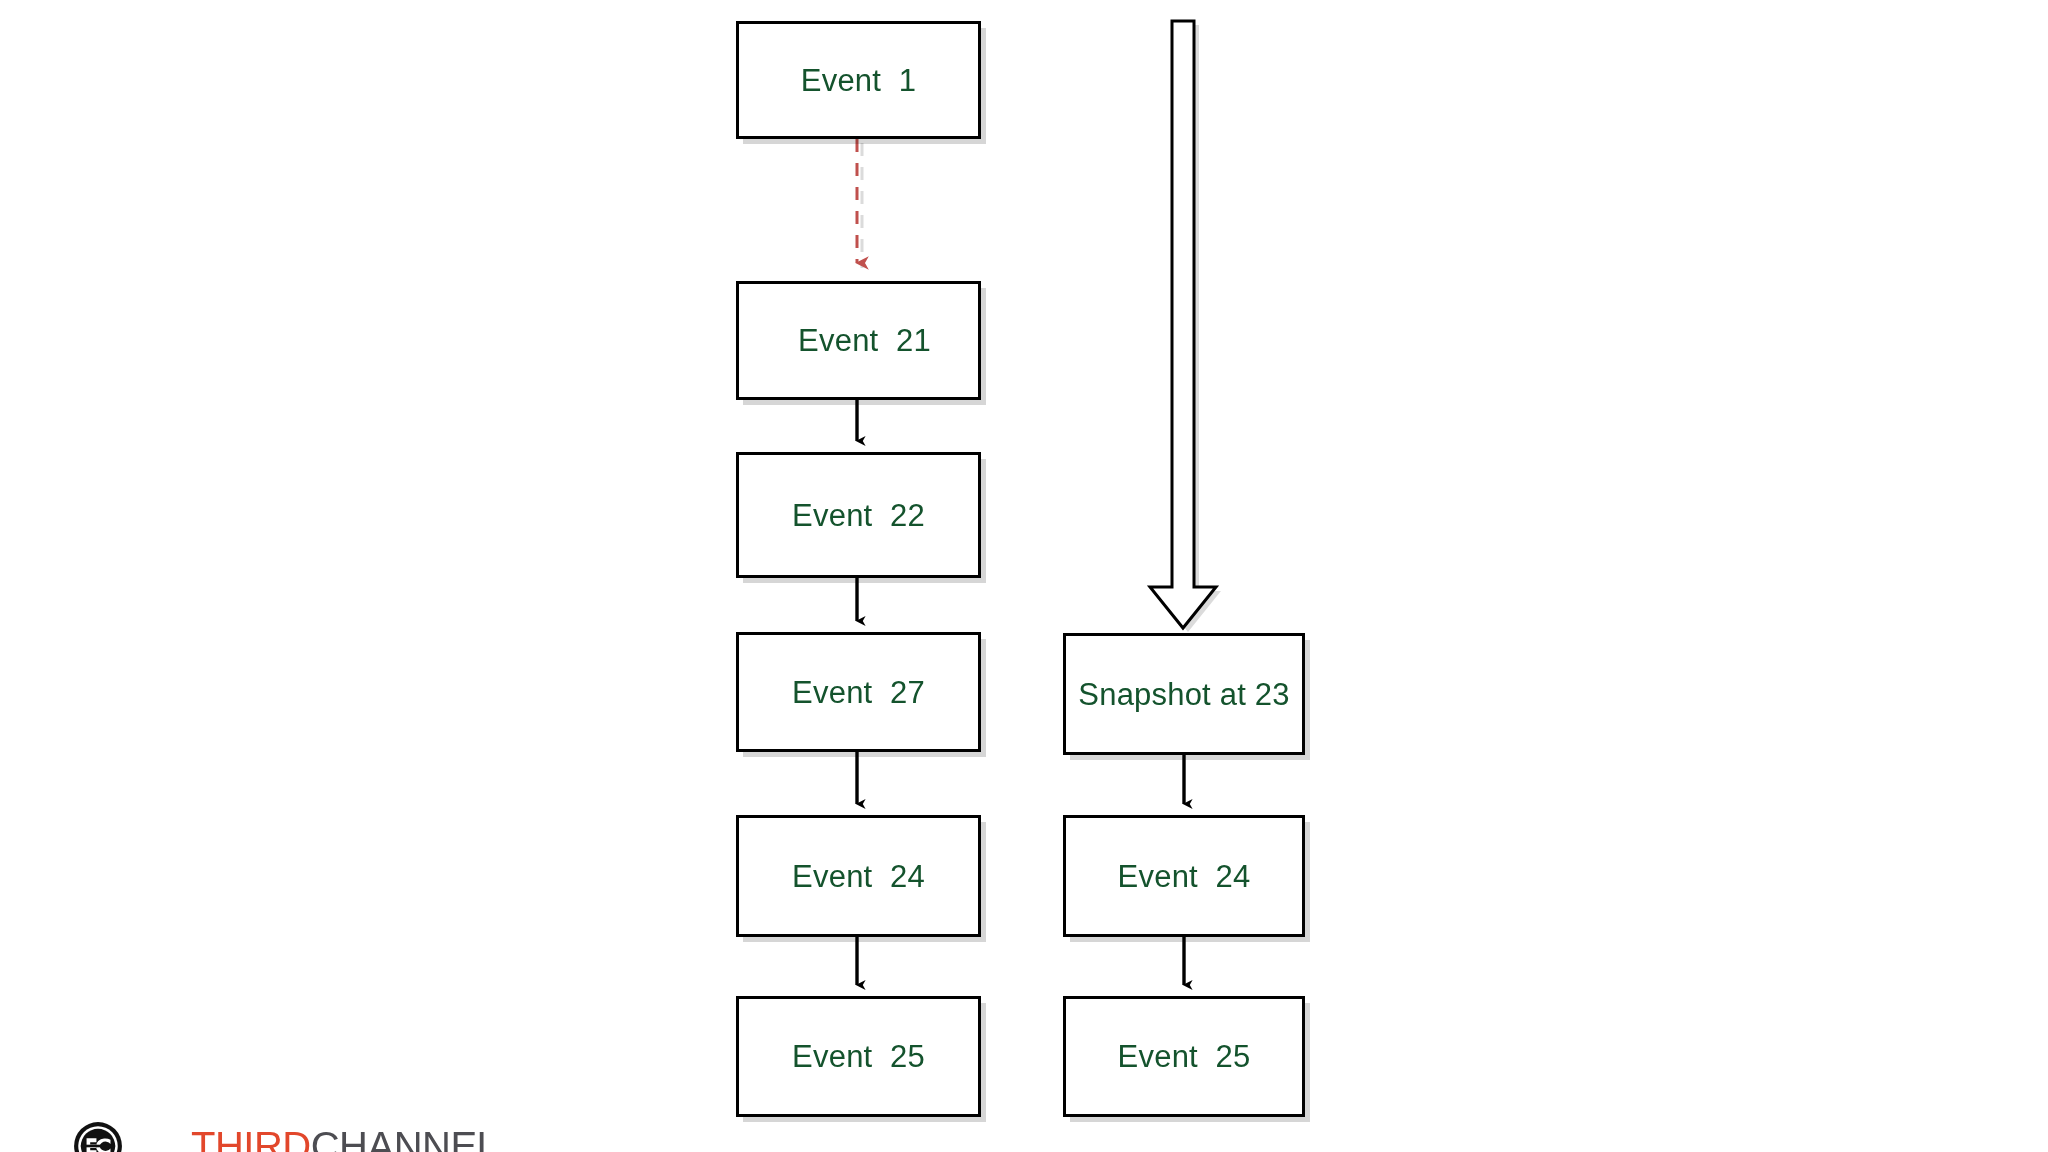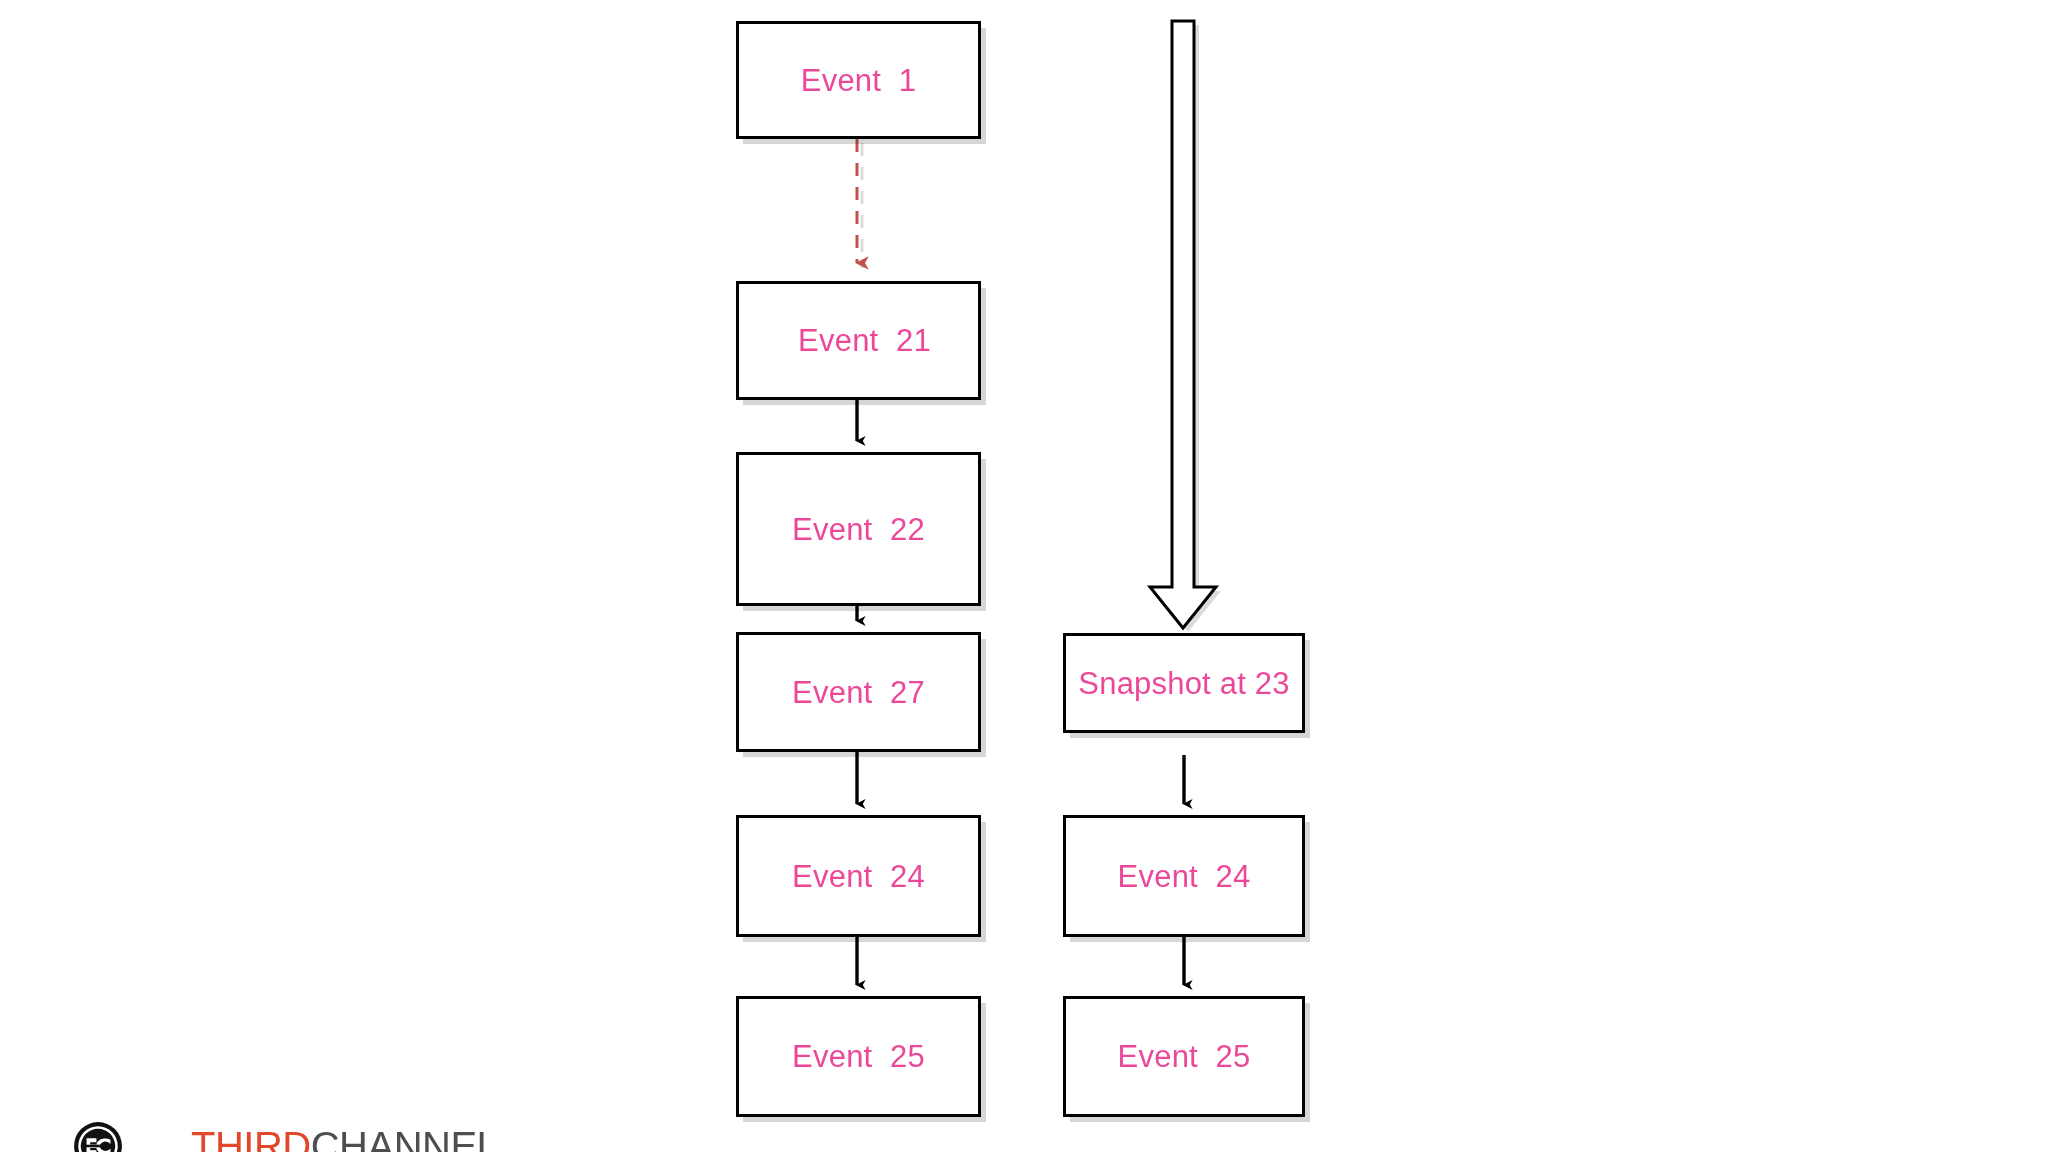--- a/index.html
+++ b/index.html
@@ -24,21 +24,21 @@
     background: #ffffff;
     border: 3px solid #000000;
     box-shadow: 6px 6px 0 -1px rgba(0,0,0,0.16);
     display: flex;
     align-items: center;
     justify-content: center;
   }
   .node-label {
     font-family: "Liberation Sans", sans-serif;
     font-size: 31px;
-    color: #ec4899;
+    color: #14532d;
     letter-spacing: 0.2px;
     white-space: pre;
     line-height: 1;
   }
   .edge-svg {
     position: absolute;
     left: 0;
     top: 0;
     width: 2048px;
     height: 1152px;
@@ -100,37 +100,37 @@
   </svg>
 
   <div class="node" style="left:736px; top:21px; width:245px; height:118px;">
     <span class="node-label">Event  1</span>
   </div>
 
   <div class="node" style="left:736px; top:281px; width:245px; height:119px;padding-left:12px;">
     <span class="node-label">Event  21</span>
   </div>
 
-  <div class="node" style="left:736px; top:452px; width:245px; height:154px;">
+  <div class="node" style="left:736px; top:452px; width:245px; height:126px;">
     <span class="node-label">Event  22</span>
   </div>
 
   <div class="node" style="left:736px; top:632px; width:245px; height:120px;">
     <span class="node-label">Event  27</span>
   </div>
 
   <div class="node" style="left:736px; top:815px; width:245px; height:122px;">
     <span class="node-label">Event  24</span>
   </div>
 
   <div class="node" style="left:736px; top:996px; width:245px; height:121px;">
     <span class="node-label">Event  25</span>
   </div>
 
-  <div class="node" style="left:1063px; top:633px; width:242px; height:100px;">
+  <div class="node" style="left:1063px; top:633px; width:242px; height:122px;">
     <span class="node-label">Snapshot at 23</span>
   </div>
 
   <div class="node" style="left:1063px; top:815px; width:242px; height:122px;">
     <span class="node-label">Event  24</span>
   </div>
 
   <div class="node" style="left:1063px; top:996px; width:242px; height:121px;">
     <span class="node-label">Event  25</span>
   </div>

